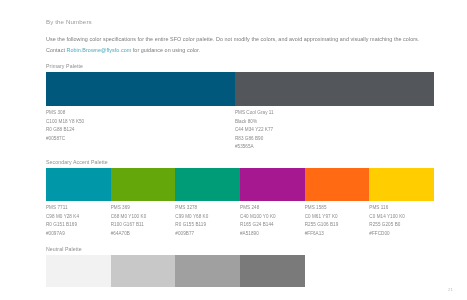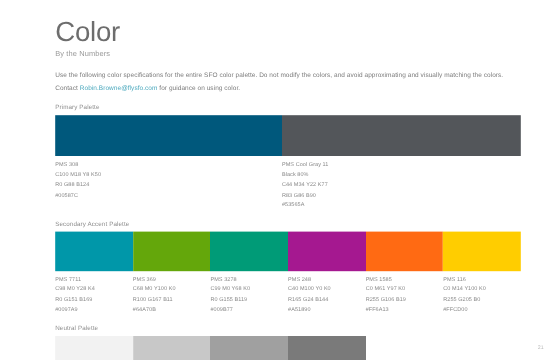--- a/index.html
+++ b/index.html
@@ -100,21 +100,20 @@
     font-size: 4.4px;
     color: #bdbdbd;
   }
 </style>
 </head>
 <body>
 
 <div class="page">
   <div class="content">
 
-    <h1 class="page-title">Color</h1>
     <div class="page-subtitle">By the Numbers</div>
 
     <p class="intro"><span>Use the following color specifications for the entire SFO color palette. Do not modify the colors, and avoid approximating and visually matching the colors. Contact </span><a class="email-link" href="#">Robin.Browne@flysfo.com</a><span> for guidance on using color.</span></p>
 
     <div id="sections-host">
         <div class="section">
           <div class="section-label">Primary Palette</div>
           <div class="swatch-row primary">
             <div class="swatch-cell" style="flex-grow: 1.46; background: rgb(0, 88, 124);"></div>
             <div class="swatch-cell" style="flex-grow: 1.54; background: rgb(83, 86, 90);"></div>

